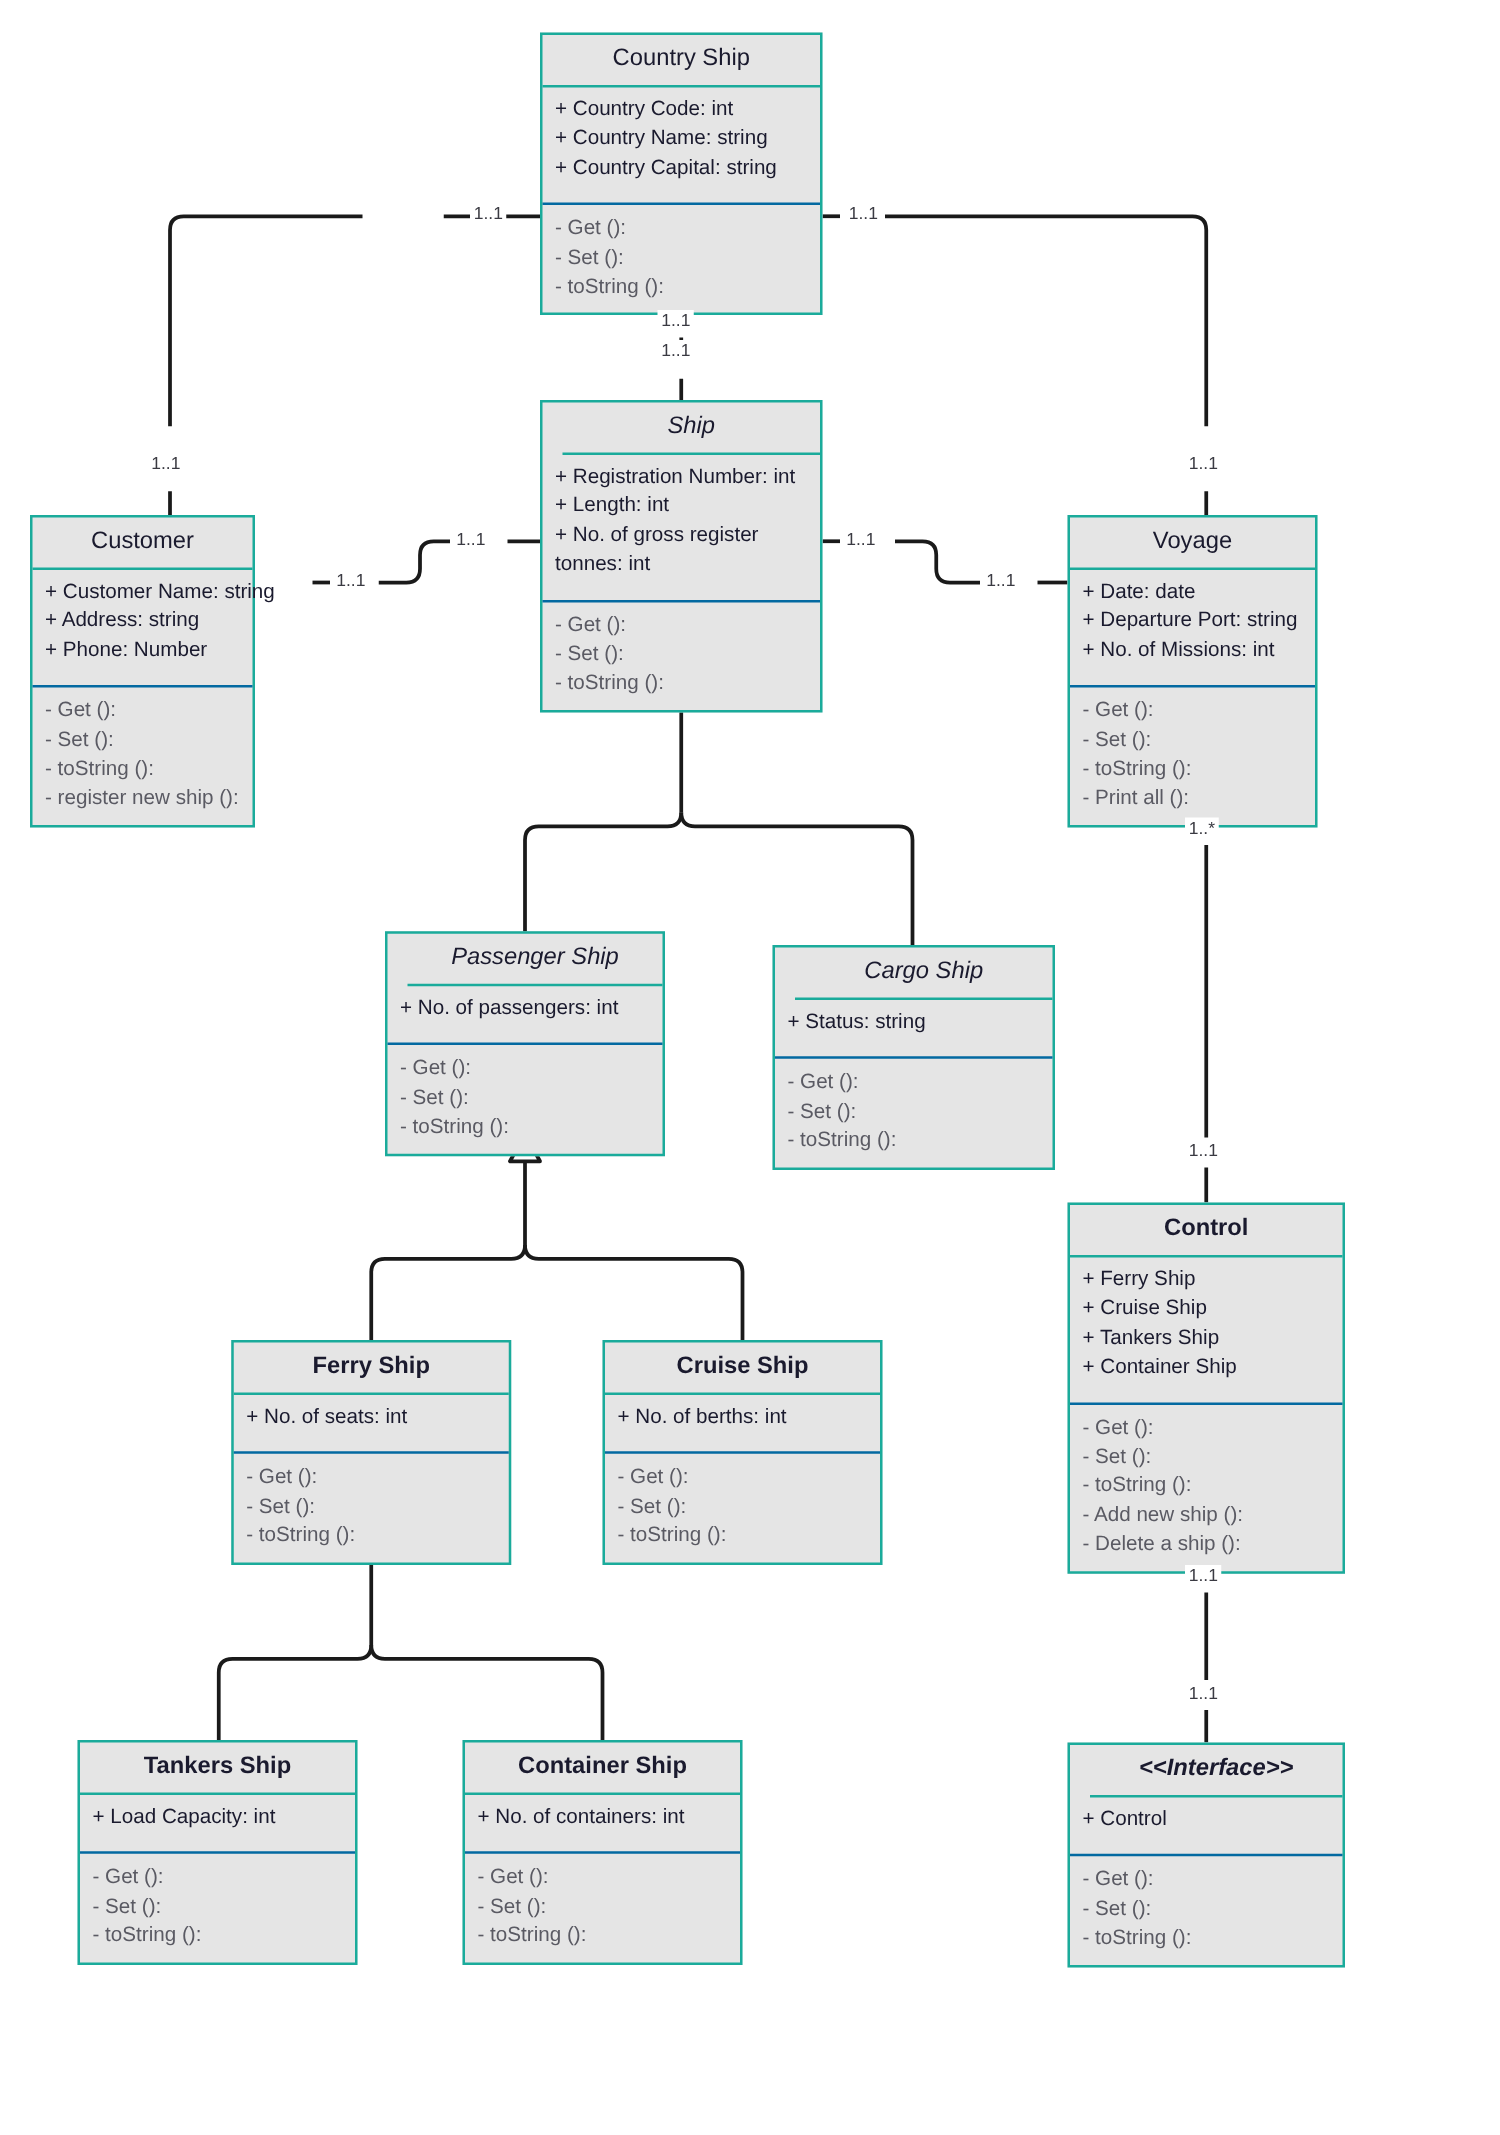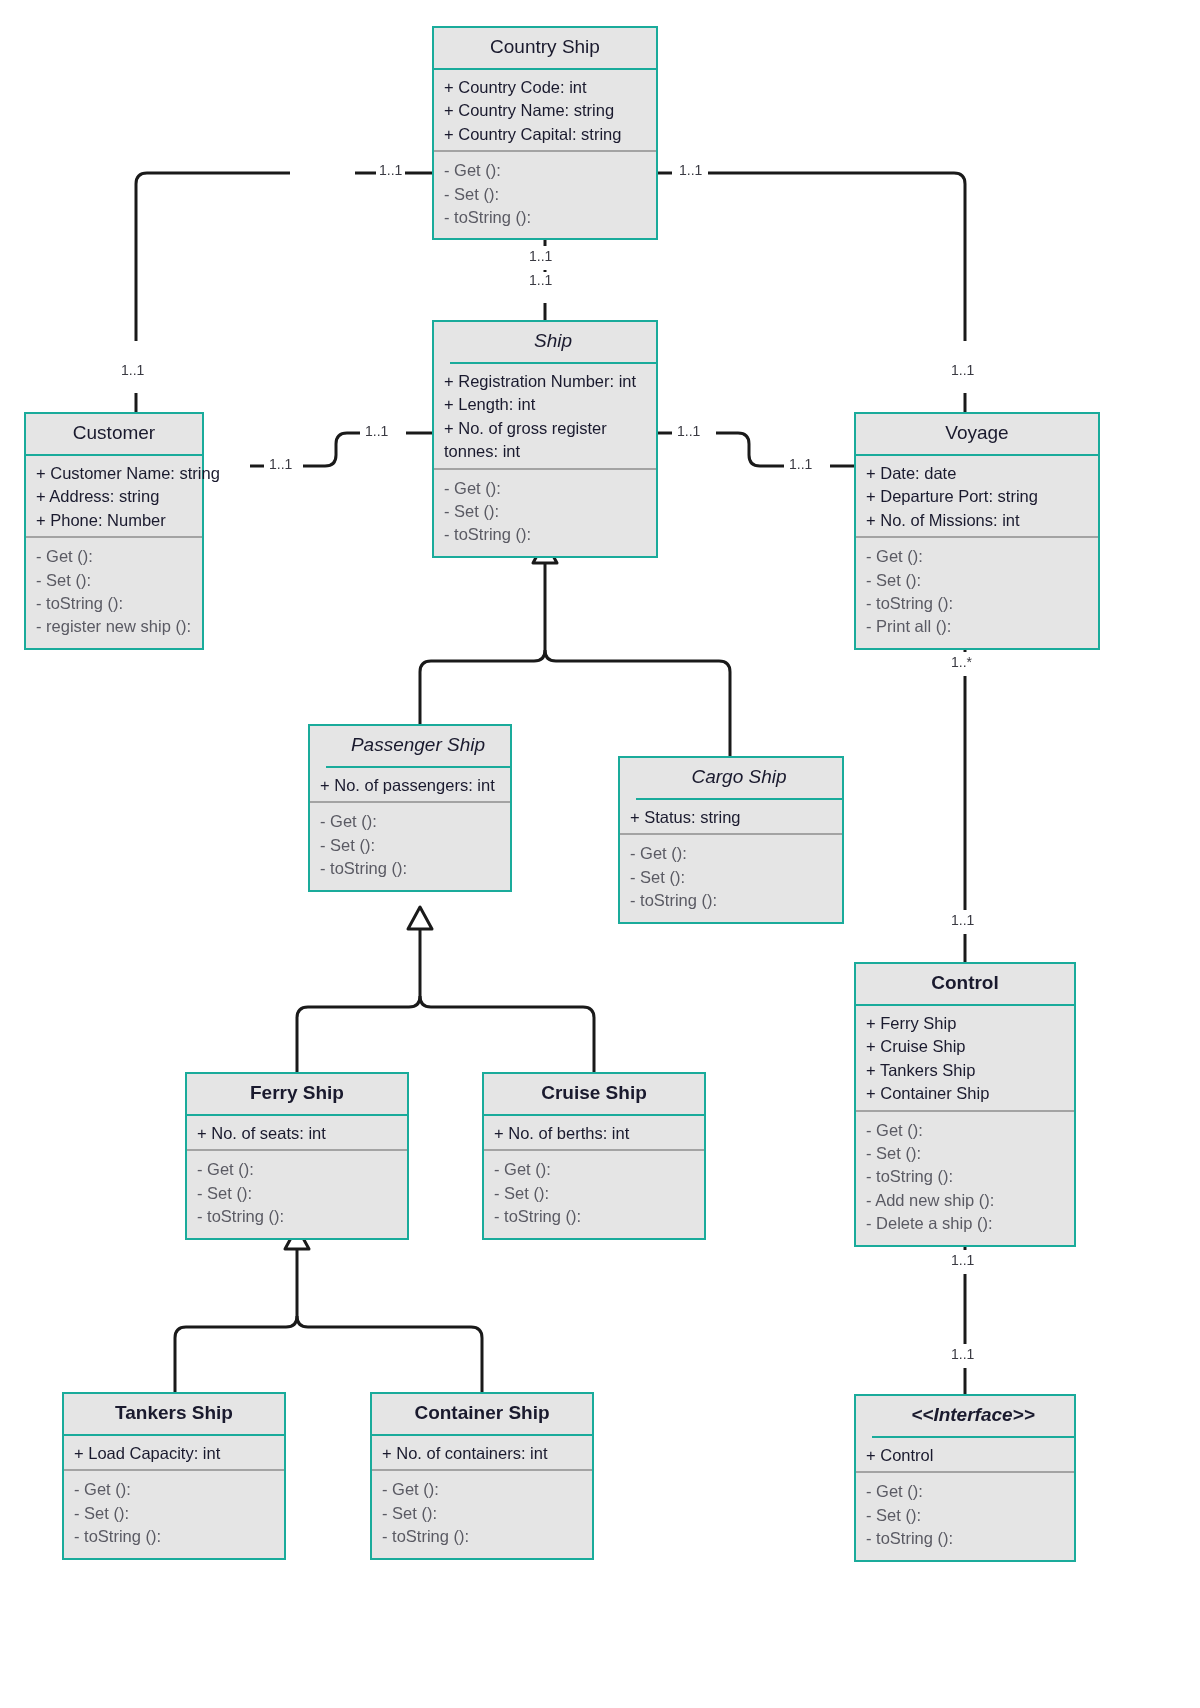--- a/index.html
+++ b/index.html
@@ -34,22 +34,22 @@
     text-align: center;
     color: #1a1a2e;
     font-size: 19px;
     padding: 9px 6px 10px 6px;
     border-bottom: 2px solid #1aab9b;
     line-height: 1.1;
   }
   .uml-title.bold { font-weight: bold; }
   .uml-title.italic { font-style: italic; margin-left: 16px; }
   .uml-attrs {
-    border-bottom: 2px solid #a3a3a3;
-    padding: 6px 10px 4px 10px;
+    border-bottom: 2px solid #0369a1;
+    padding: 6px 10px 16px 10px;
   }
   .uml-ops {
     padding: 7px 10px 9px 10px;
   }
   .uml-attrs div {
     color: #1a1a2e;
     font-size: 16.5px;
     line-height: 1.42;
     white-space: nowrap;
   }
@@ -161,36 +161,36 @@
       <div>+ Phone: Number</div>
     </div>
     <div class="uml-ops">
       <div>- Get ():</div>
       <div>- Set ():</div>
       <div>- toString ():</div>
       <div>- register new ship ():</div>
     </div>
   </div>
 
-  <div class="uml-class" style="left:854px; top:412px; width:246px;">
+  <div class="uml-class" style="left:854px; top:412px; width:200px;">
     <div class="uml-title">Voyage</div>
     <div class="uml-attrs">
       <div>+ Date: date</div>
       <div>+ Departure Port: string</div>
       <div>+ No. of Missions: int</div>
     </div>
     <div class="uml-ops">
       <div>- Get ():</div>
       <div>- Set ():</div>
       <div>- toString ():</div>
       <div>- Print all ():</div>
     </div>
   </div>
 
-  <div class="uml-class" style="left:308px; top:724px; width:204px;">
+  <div class="uml-class" style="left:308px; top:745px; width:224px;">
     <div class="uml-title italic">Passenger Ship</div>
     <div class="uml-attrs">
       <div>+ No. of passengers: int</div>
     </div>
     <div class="uml-ops">
       <div>- Get ():</div>
       <div>- Set ():</div>
       <div>- toString ():</div>
     </div>
   </div>

